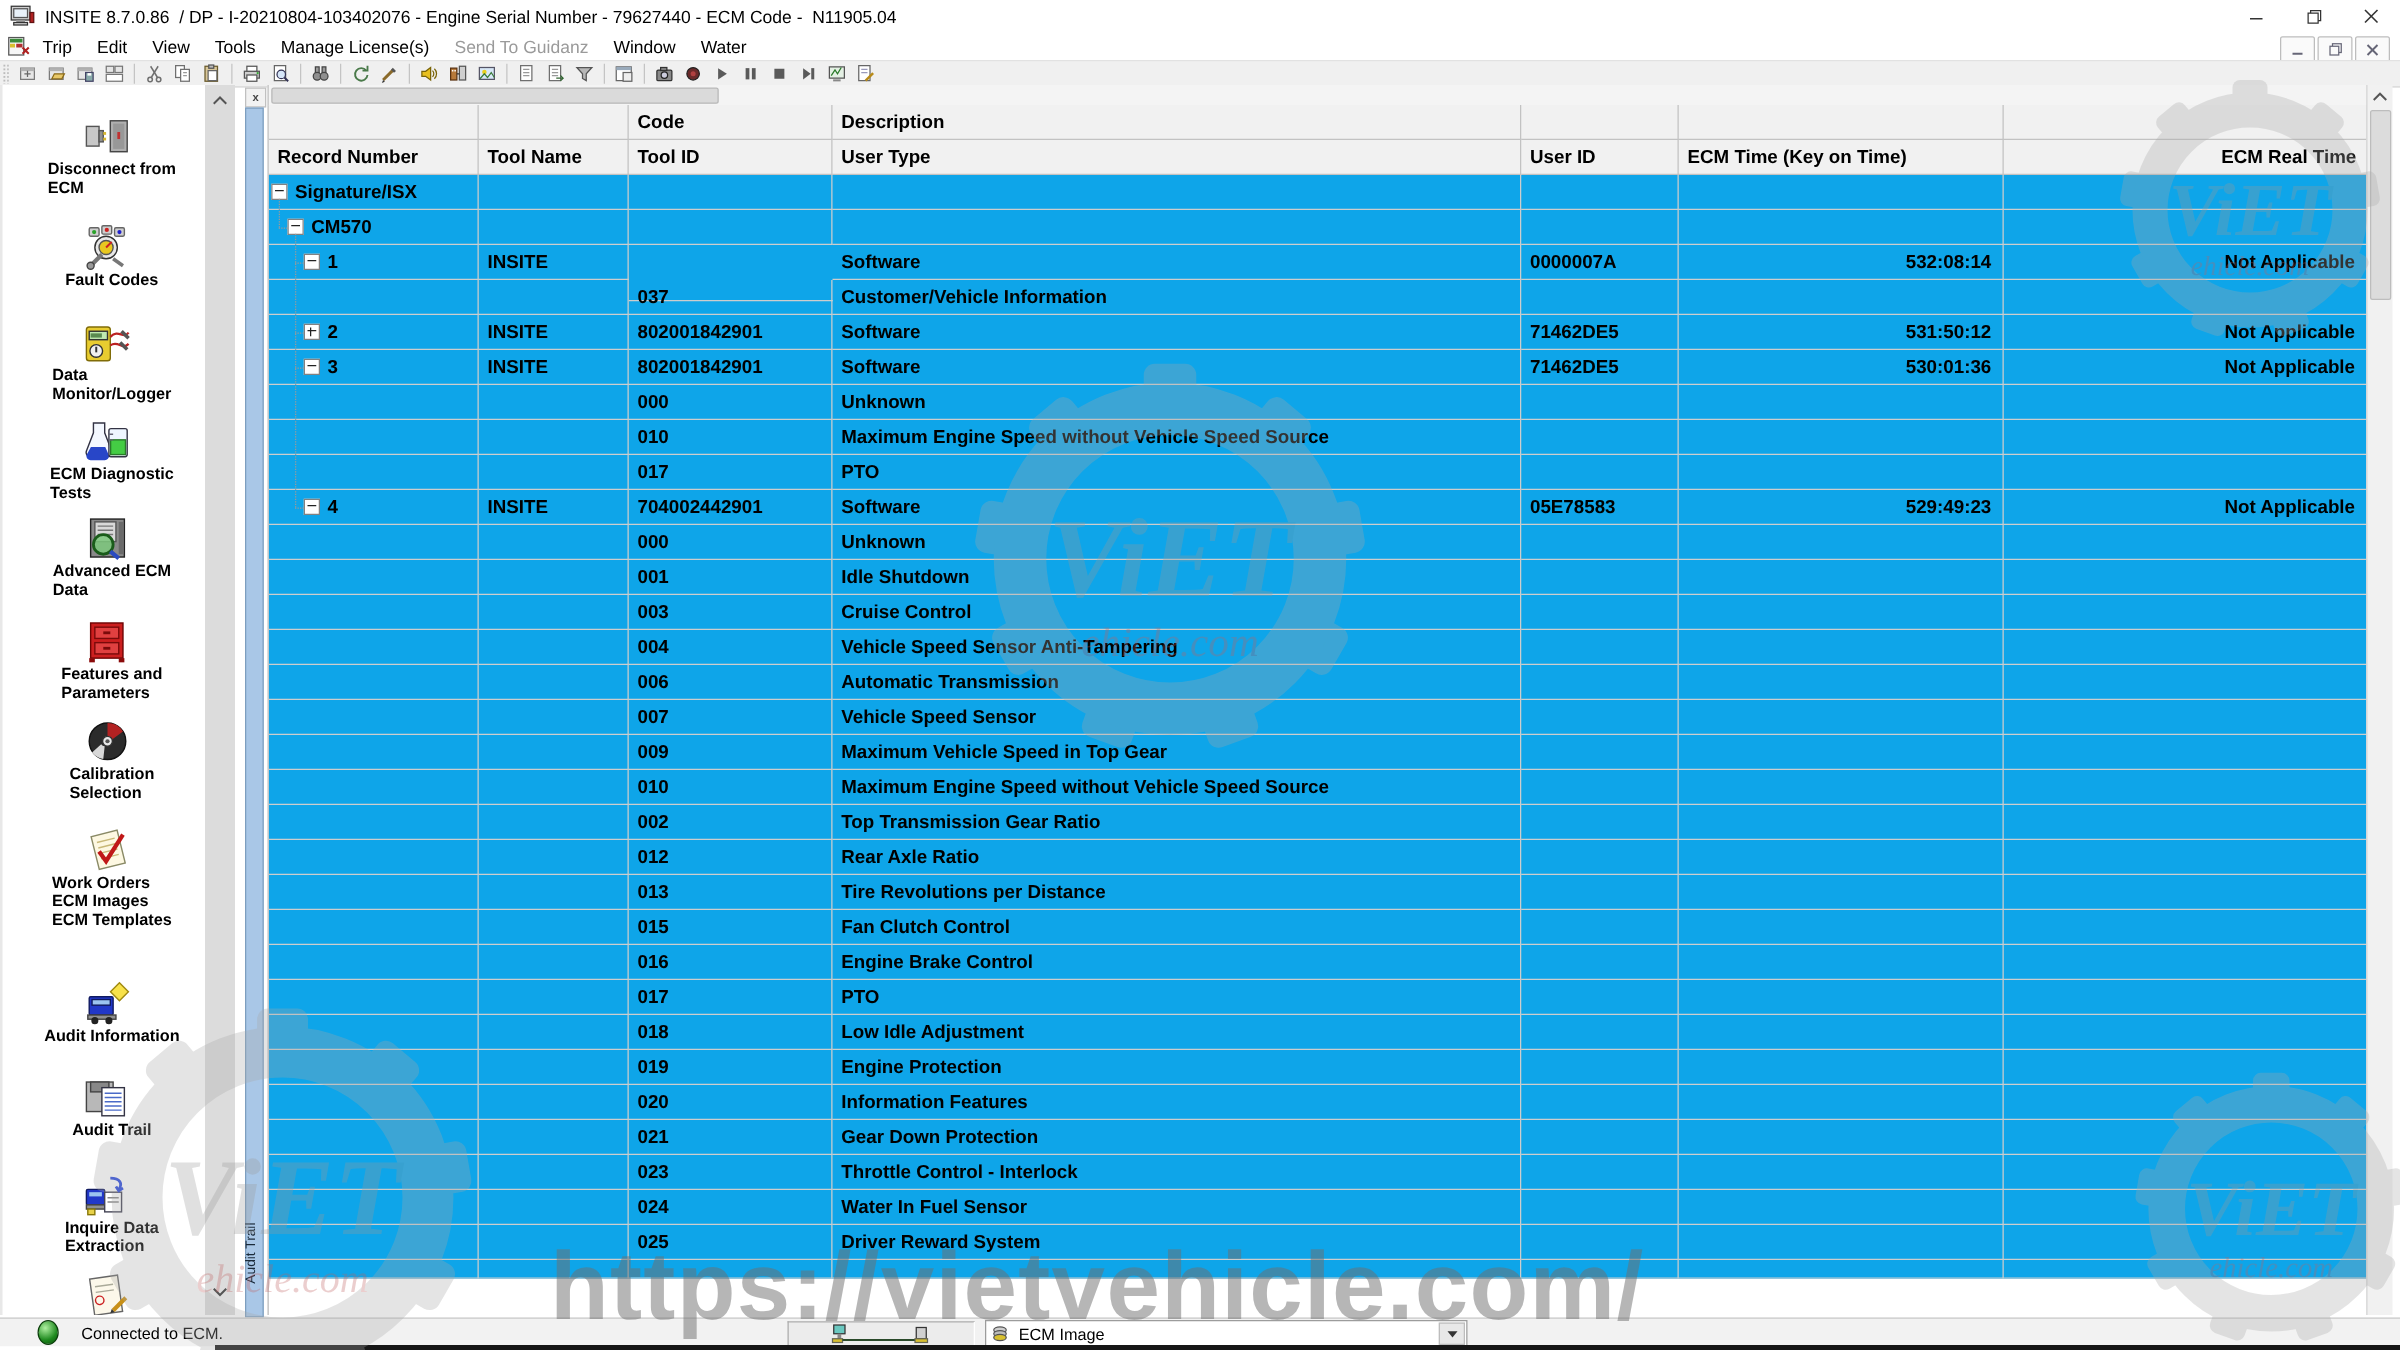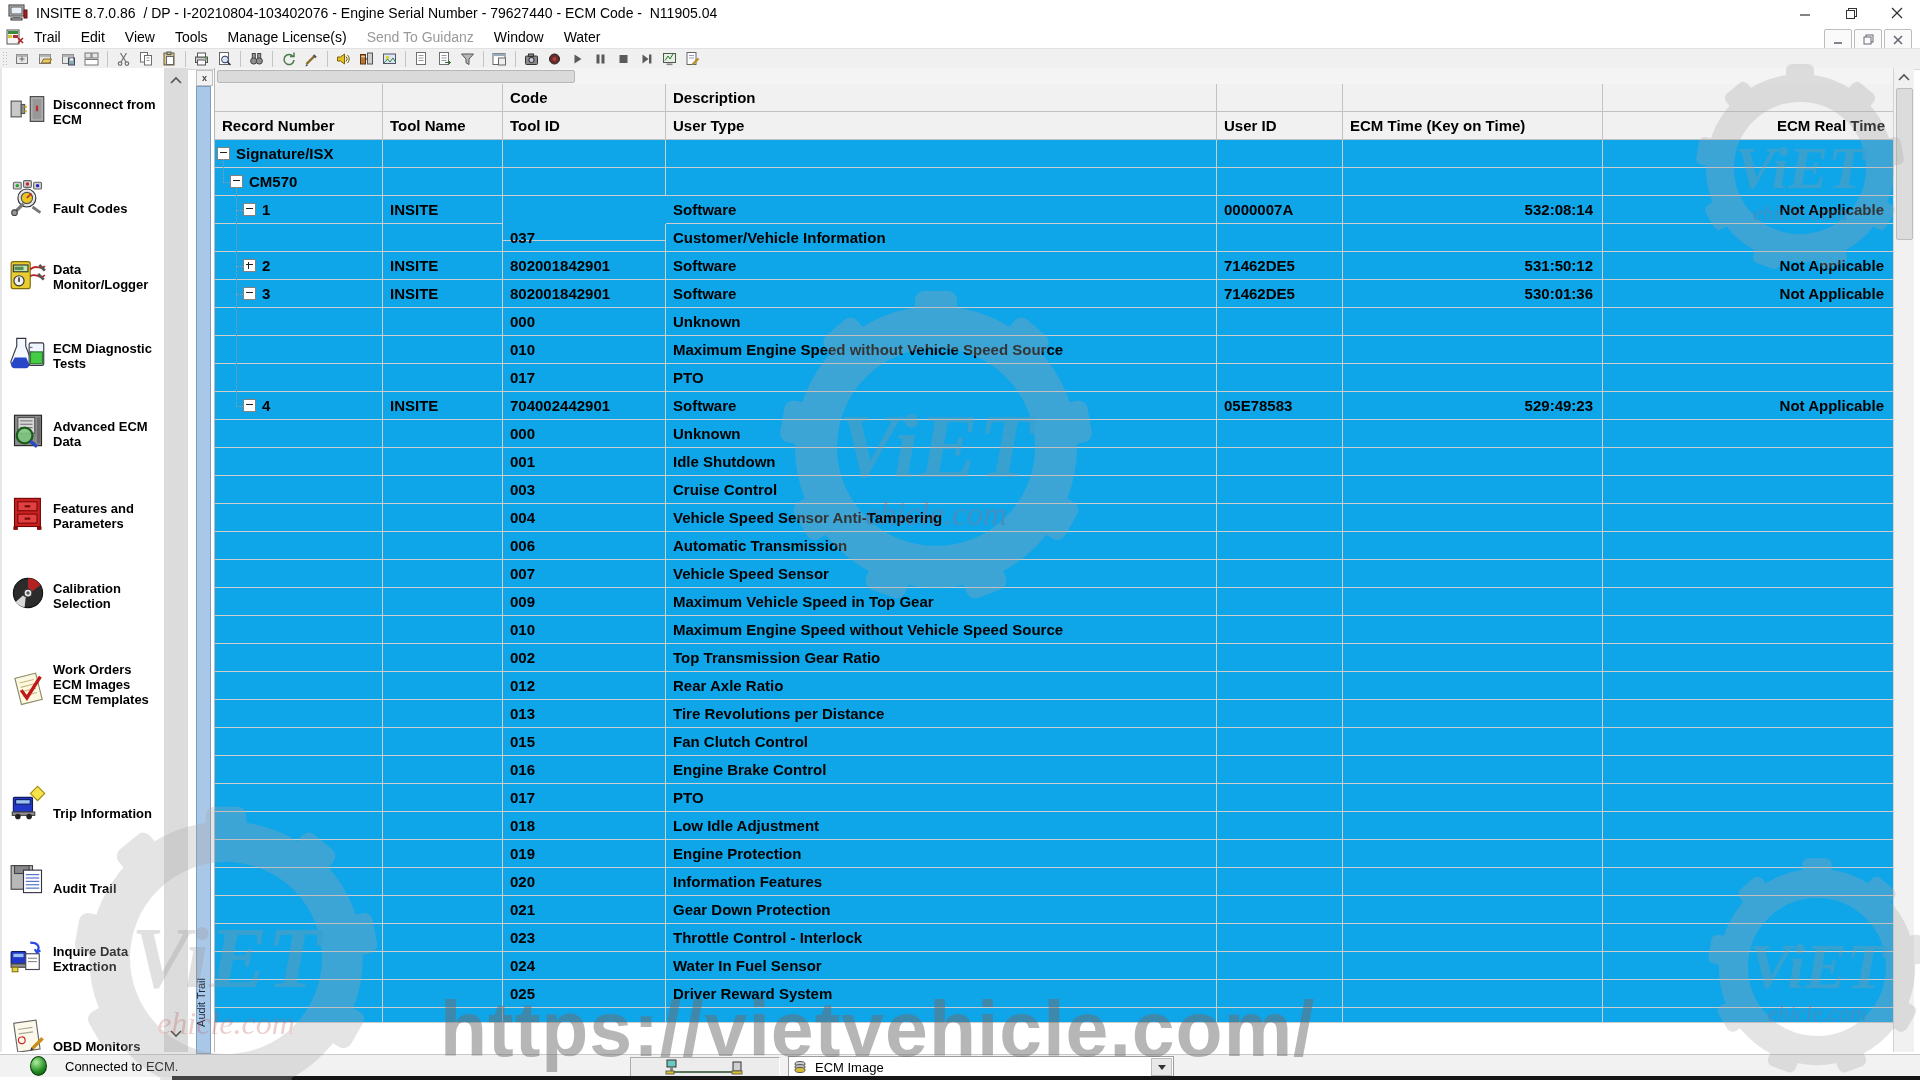--- a/index.html
+++ b/index.html
@@ -25,21 +25,21 @@
   .toolbar{position:absolute;left:0;top:48px;width:1920px;height:20px;background:#f0f0f0;
            border-top:1px solid #e2e2e2;border-bottom:1px solid #d6d6d6;
            display:flex;align-items:center;}
   .tb-handle{width:5px;height:16px;margin:0 4px 0 2px;
              background-image:radial-gradient(#bcbcbc 35%,transparent 40%);background-size:3px 3px;}
   .tb-btn{width:23px;height:18px;display:flex;align-items:center;justify-content:center;flex:none;}
   .tb-sep{width:1px;height:16px;background:#c4c4c4;margin:0 4px;flex:none;}
   
   .sidebar{position:absolute;left:0;top:68px;width:164px;height:984px;background:#fff;
            border-left:2px solid #e8e8e8;overflow:hidden;}
-  .side-item{position:absolute;left:8px;display:flex;align-items:flex-end;width:152px;}
+  .side-item{position:absolute;left:8px;display:flex;align-items:center;width:152px;flex-direction:column;}
   .side-icon{width:36px;height:36px;flex:none;}
   .side-label{margin-left:7px;font-weight:bold;font-size:13px;line-height:15px;color:#000;}
   .side-scroll{position:absolute;left:164px;top:68px;width:24px;height:984px;background:#dcdcdc;}
   .side-chevron{position:absolute;left:4px;width:16px;height:14px;}
   .panel-tab{position:absolute;left:196px;top:86px;width:13px;height:966px;background:#a9c7e7;
              border:1px solid #7d9ebf;}
   .panel-tab-label{position:absolute;left:-2px;bottom:26px;writing-mode:vertical-rl;
                    transform:rotate(180deg);font-size:11px;color:#1a2a3a;white-space:nowrap;}
   .tab-close{position:absolute;left:196px;top:70px;width:15px;height:14px;background:#f2f2f2;
              border:1px solid #c0c0c0;display:flex;align-items:center;justify-content:center;
@@ -141,21 +141,21 @@
     <span class="child-icon">
       <svg viewBox="0 0 18 16" width="18" height="16">
           <rect x="1" y="1" width="12" height="14" fill="#f6f6f6" stroke="#555"></rect>
           <rect x="2" y="2" width="10" height="3" fill="#3a8a3a"></rect>
           <rect x="2" y="6" width="4" height="3" fill="#d8c030"></rect>
           <rect x="7" y="6" width="5" height="3" fill="#b03030"></rect>
           <path d="M12 9 l5 5 M17 9 l-5 5" stroke="#b02020" stroke-width="1.6"></path>
         </svg>
     </span>
     <span id="menu-items" style="display:flex;">
-        <span class="menu-item">Trail</span>
+        <span class="menu-item">Trip</span>
         <span class="menu-item">Edit</span>
         <span class="menu-item">View</span>
         <span class="menu-item">Tools</span>
         <span class="menu-item">Manage License(s)</span>
         <span class="menu-item disabled">Send To Guidanz</span>
         <span class="menu-item">Window</span>
         <span class="menu-item">Water</span>
       </span>
     <span class="mdi-controls">
       <span class="mdi-btn">
@@ -488,21 +488,21 @@
       </div>
       <div class="side-item" style="top: 717px;">
         <span class="side-icon"><svg viewBox="0 0 32 32">
             <rect x="3" y="11" width="17" height="13" rx="1" fill="#2238c8" stroke="#101a60"></rect>
             <rect x="5" y="13" width="13" height="4" fill="#9cc4f0" stroke="#101a60"></rect>
             <rect x="2" y="24" width="20" height="3" fill="#909090" stroke="#444"></rect>
             <circle cx="7" cy="28" r="2.5" fill="#222"></circle>
             <circle cx="17" cy="28" r="2.5" fill="#222"></circle>
             <rect x="20" y="3" width="9" height="9" transform="rotate(45 24.5 7.5)" fill="#f8e24a" stroke="#a08a10"></rect>
           </svg></span>
-        <span class="side-label">Trip Information</span>
+        <span class="side-label">Audit Information</span>
       </div>
       <div class="side-item" style="top: 792px;">
         <span class="side-icon"><svg viewBox="0 0 32 32">
             <rect x="1" y="5" width="19" height="21" fill="#b8b8b8" stroke="#444"></rect>
             <rect x="4" y="5" width="13" height="7" fill="#888" stroke="#444"></rect>
             <rect x="12" y="9" width="16" height="20" fill="#ffffff" stroke="#334"></rect>
             <line x1="14" y1="13" x2="26" y2="13" stroke="#4a6ac8"></line>
             <line x1="14" y1="16" x2="26" y2="16" stroke="#4a6ac8"></line>
             <line x1="14" y1="19" x2="26" y2="19" stroke="#4a6ac8"></line>
             <line x1="14" y1="22" x2="26" y2="22" stroke="#4a6ac8"></line>

